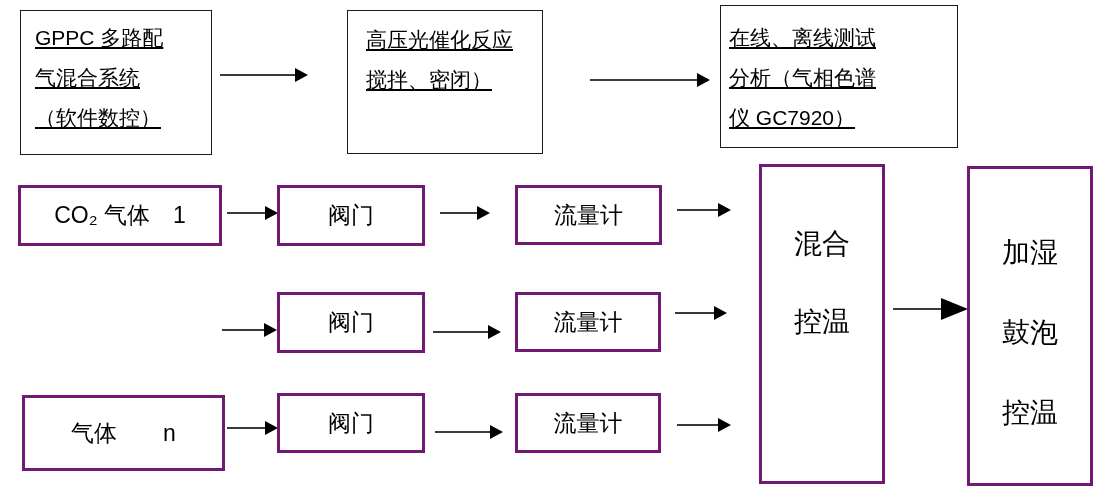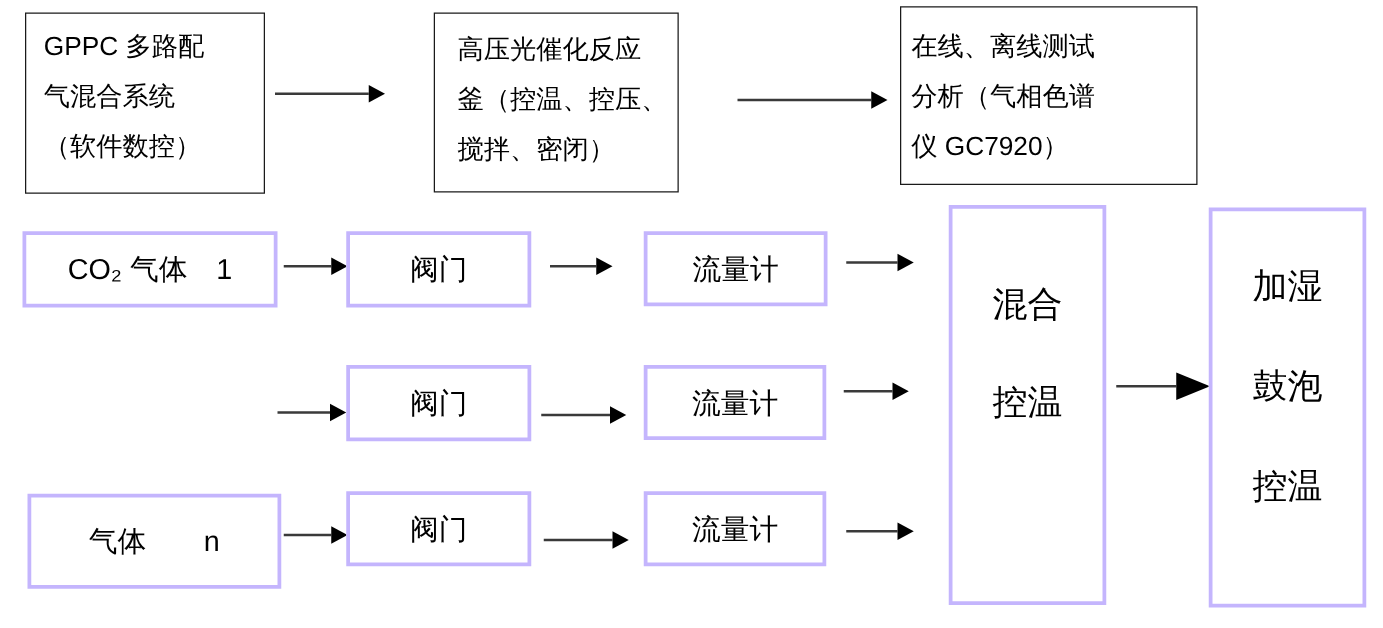--- a/index.html
+++ b/index.html
@@ -12,25 +12,26 @@
   .canvas {
     position: relative;
     width: 1106px;
     height: 502px;
     background: #ffffff;
     overflow: hidden;
   }
   .box {
     position: absolute;
     background: #ffffff;
-    border: 3px solid #c4b5fd;
+    border: 3px solid #701a75;
   }
   .box.thin {
     border-width: 1px;
     border-color: #1a1a1a;
+    text-decoration: underline;
   }
   .topbox {
     font-size: 21px;
     line-height: 40px;
   }
   .topbox .tl { white-space: nowrap; }
   .cbox {
     display: flex;
     align-items: center;
     justify-content: center;
@@ -75,21 +76,20 @@
   <div class="box thin topbox" style="left:20px;top:10px;width:192px;height:145px;padding:7px 0 0 14px">
     <div class="tl">GPPC 多路配</div>
     <div class="tl">气混合系统</div>
     <div class="tl">（软件数控）</div>
   </div>
 
   <div class="arrow" style="left:220px;top:74px;width:75px"></div>
 
   <div class="box thin topbox" style="left:347px;top:10px;width:196px;height:144px;padding:9px 0 0 18px">
     <div class="tl">高压光催化反应</div>
-    <div class="tl">釜（控温、控压、</div>
     <div class="tl">搅拌、密闭）</div>
   </div>
 
   <div class="arrow" style="left:590px;top:79px;width:107px"></div>
 
   <div class="box thin topbox" style="left:720px;top:5px;width:238px;height:143px;padding:12px 0 0 8px">
     <div class="tl">在线、离线测试</div>
     <div class="tl">分析（气相色谱</div>
     <div class="tl">仪 GC7920）</div>
   </div>
@@ -130,19 +130,19 @@
   </div>
   <div class="arrow" style="left:677px;top:424px;width:41px"></div>
 
   <div class="box vstack" style="left:759px;top:164px;width:126px;height:320px;padding-top:38px;line-height:78px">
     <div>混合</div>
     <div>控温</div>
   </div>
 
   <div class="arrow big" style="left:893px;top:308px;width:48px"></div>
 
-  <div class="box vstack" style="left:967px;top:166px;width:126px;height:320px;padding-top:20px;line-height:80px">
+  <div class="box vstack" style="left:967px;top:166px;width:126px;height:320px;padding-top:44px;line-height:80px">
     <div>加湿</div>
     <div>鼓泡</div>
     <div>控温</div>
   </div>
 
 </div>
 
 </body></html>

